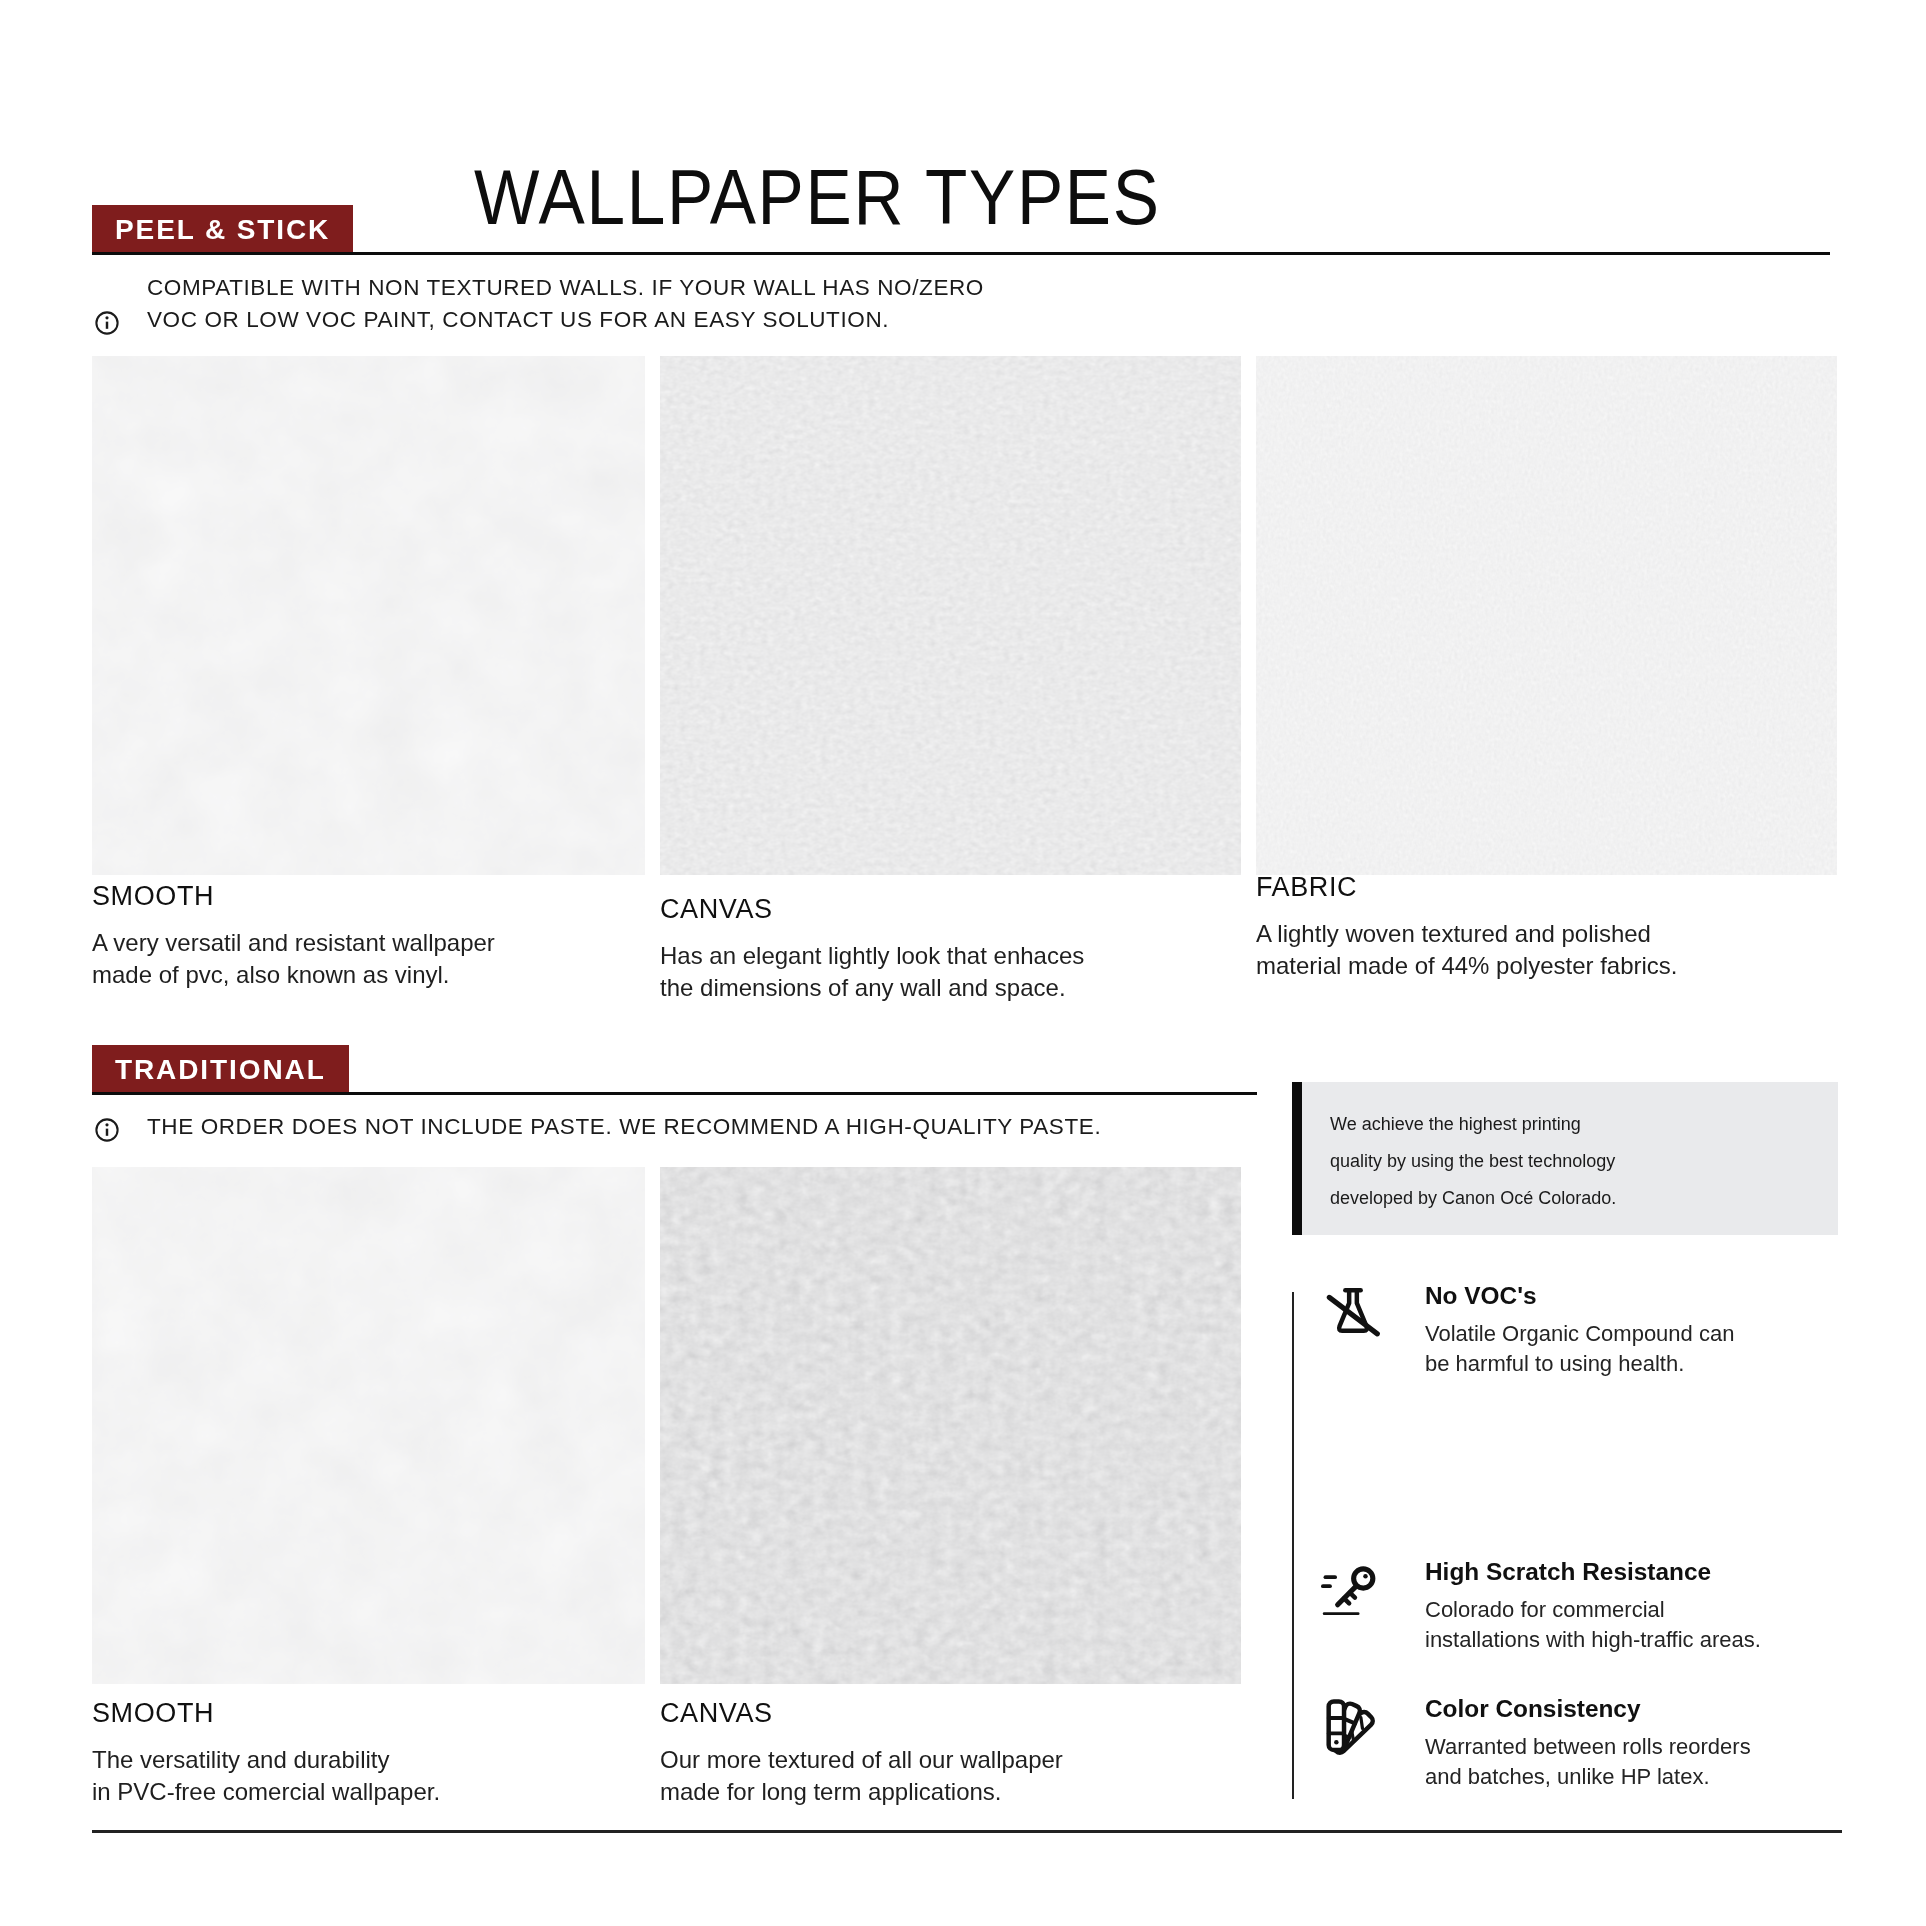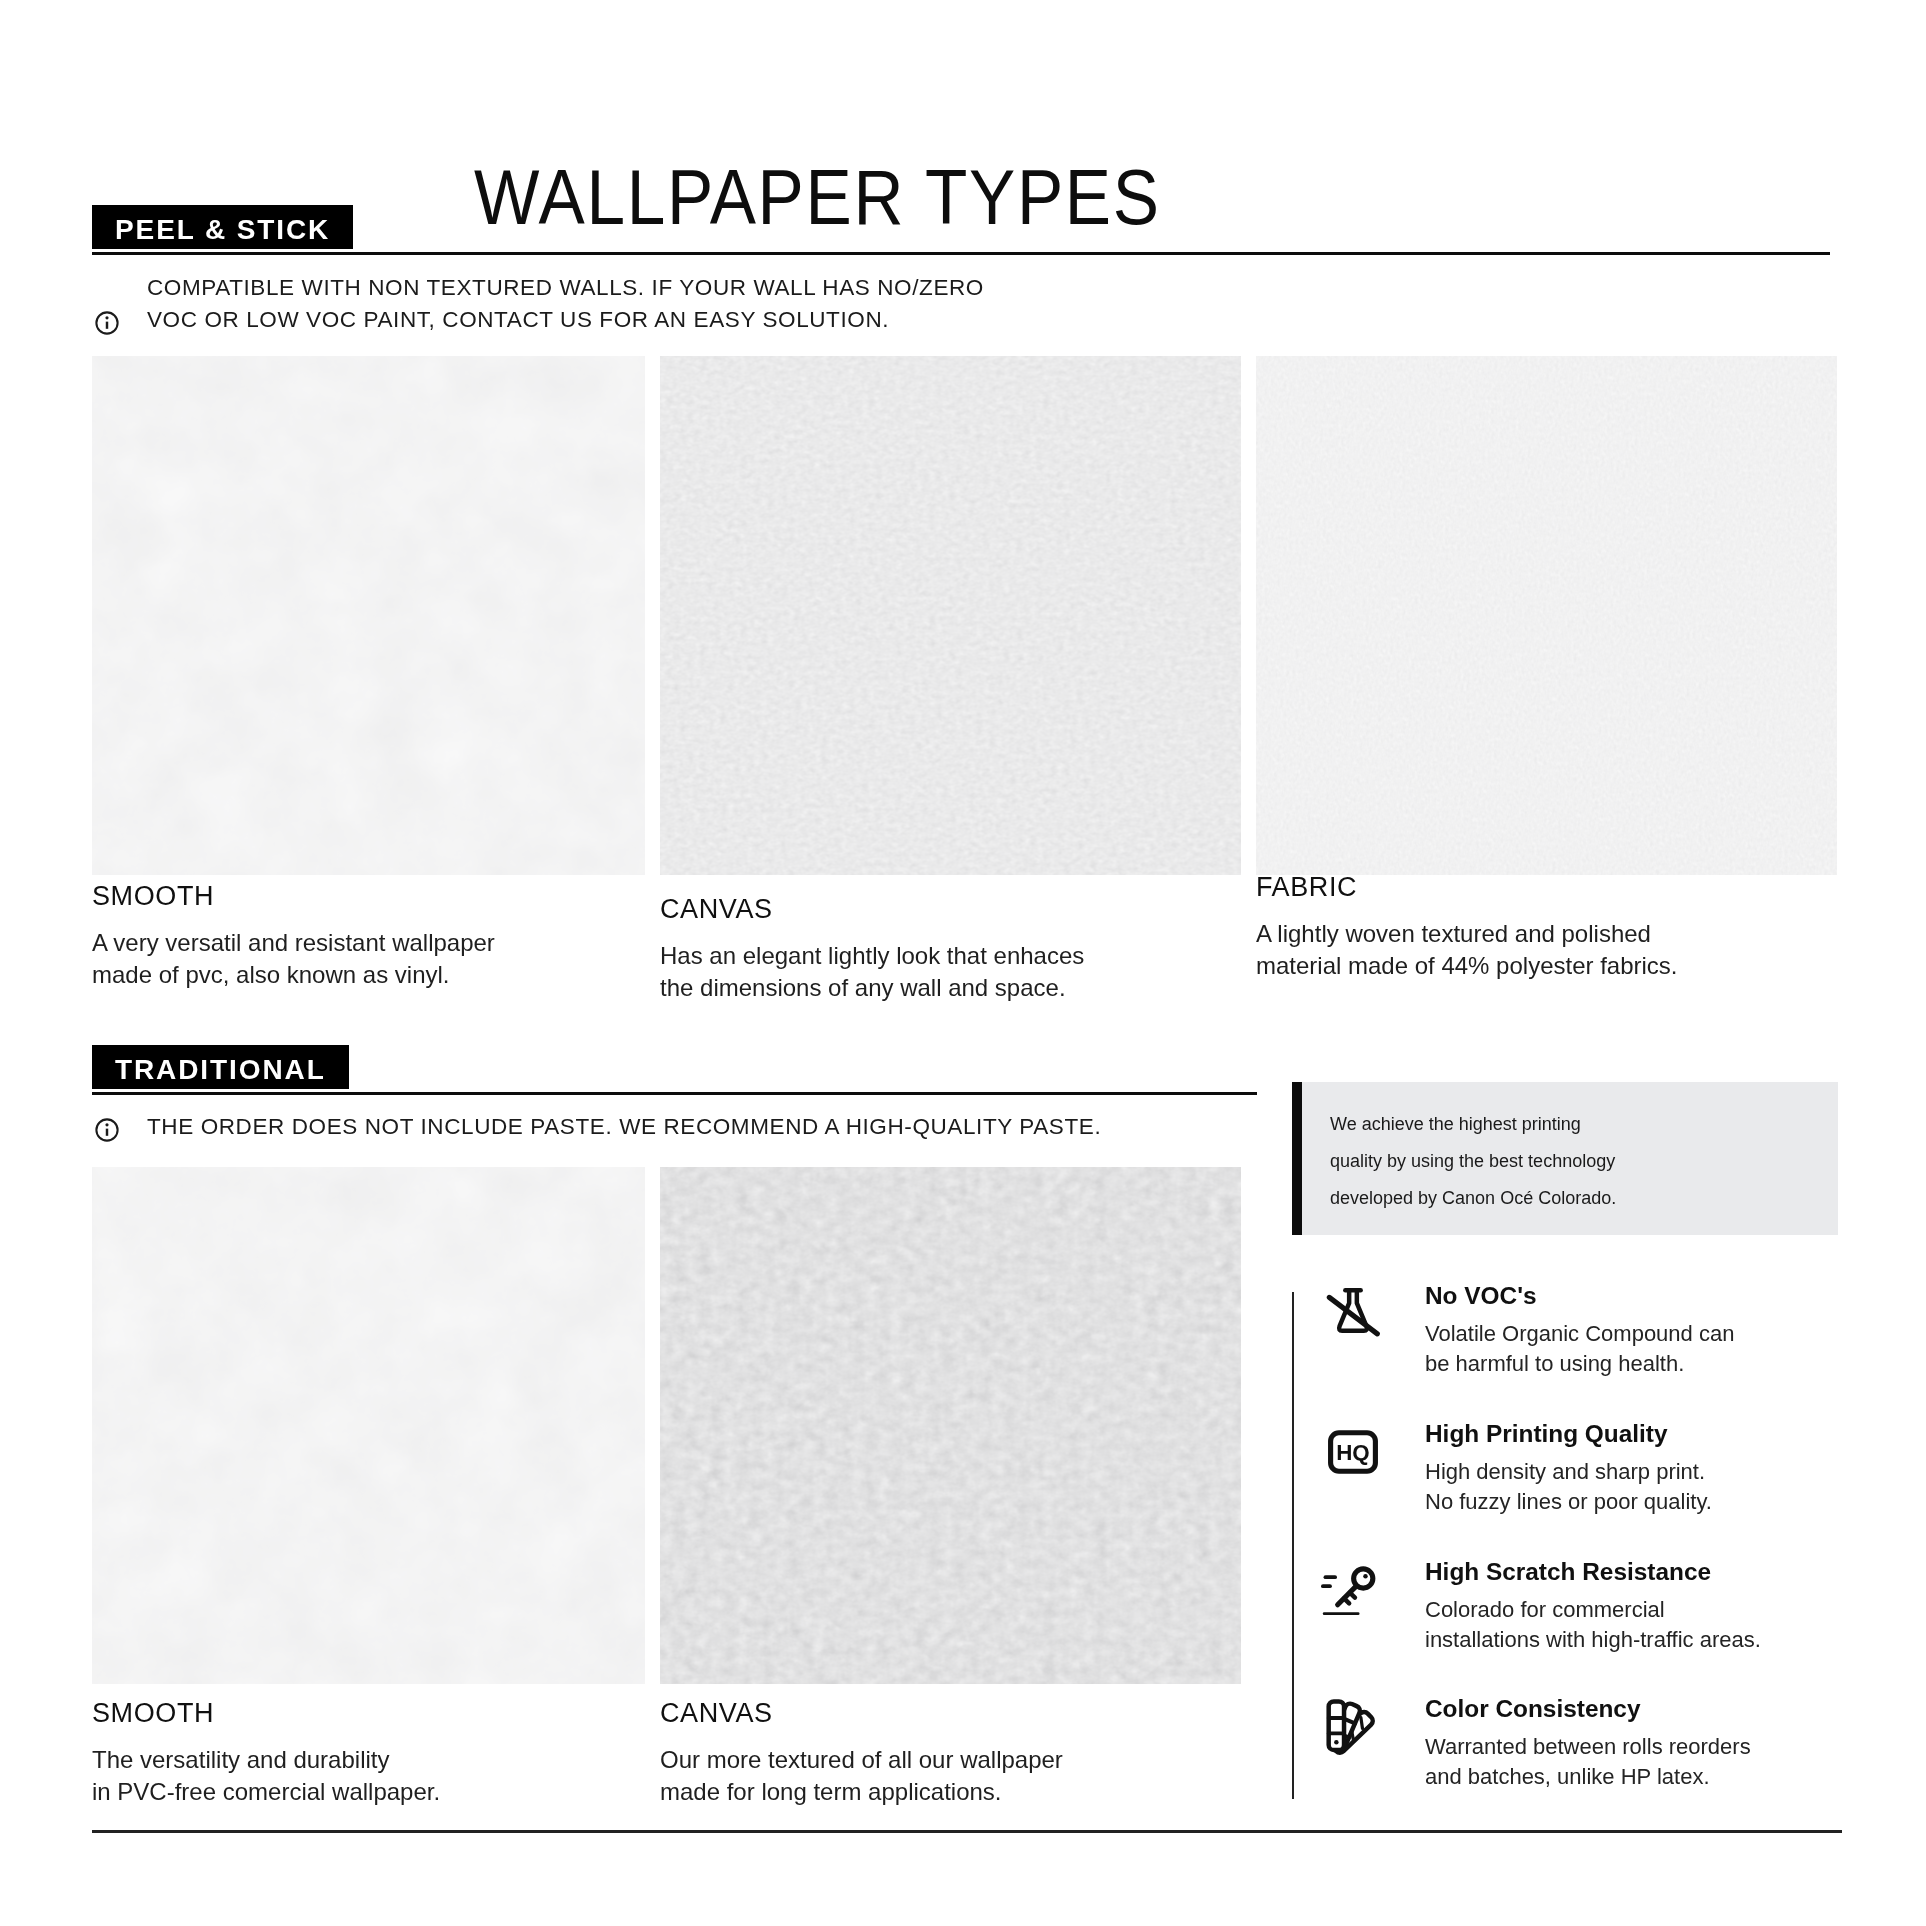--- a/index.html
+++ b/index.html
@@ -9,22 +9,22 @@
     font-family:"Liberation Sans",sans-serif;color:#111;overflow:hidden;
   }
   
   .title{
     position:absolute;left:437px;top:101px;width:738px;text-align:center;
     font-size:77px;font-weight:400;letter-spacing:1.9px;white-space:nowrap;
     transform:scaleX(0.90);transform-origin:center top;color:#0d0d0d;
   }
   
   .section-tag{
-    position:absolute;background:#000000;color:#ffffff;font-weight:700;
-    font-size:28px;letter-spacing:1.9px;padding:0 23px;height:44px;line-height:50px;
+    position:absolute;background:#7f1d1d;color:#ffffff;font-weight:700;
+    font-size:28px;letter-spacing:1.9px;padding:0 23px;height:50px;line-height:50px;
     white-space:nowrap;
   }
   #tag-peel{left:92px;top:205px;}
   #tag-trad{left:92px;top:1045px;}
   .tag-rule{position:absolute;height:3.2px;background:#0c0c0c;}
   #rule-peel{left:92px;top:252px;width:1738px;}
   #rule-trad{left:92px;top:1092px;width:1165px;}
   
   .note{position:absolute;display:flex;gap:27px;align-items:flex-end;}
   .note .note-lines span{
@@ -223,35 +223,20 @@
     </div>
     <div class="f-text">
       <h4>No VOC's</h4>
       <p>
         <span>Volatile Organic Compound can</span>
         <span>be harmful to using health.</span>
       </p>
     </div>
   </div>
 
-  <div class="feature" id="feature-hq">
-    <div class="f-icon">
-      <svg width="64" height="64" viewBox="0 0 100 100" fill="none" stroke="#111" stroke-width="8" stroke-linejoin="round">
-        <rect x="15" y="20" width="70" height="60" rx="13"></rect>
-        <text x="50" y="63" text-anchor="middle" font-family="Liberation Sans, sans-serif" font-size="35" font-weight="bold" fill="#111" stroke="none">HQ</text>
-      </svg>
-    </div>
-    <div class="f-text">
-      <h4>High Printing Quality</h4>
-      <p>
-        <span>High density and sharp print.</span>
-        <span>No fuzzy lines or poor quality.</span>
-      </p>
-    </div>
-  </div>
 
   <div class="feature" id="feature-scratch">
     <div class="f-icon">
       <svg width="64" height="64" viewBox="0 0 100 100" fill="none" stroke="#111" stroke-width="8" stroke-linecap="round" stroke-linejoin="round">
         <circle cx="66" cy="32" r="15"></circle>
         <circle cx="69.5" cy="28.5" r="3.5" fill="#111" stroke="none"></circle>
         <path d="M55 44 L26 73"></path>
         <path d="M36 63 L44 71" stroke-width="7"></path>
         <path d="M45 54 L53 62" stroke-width="7"></path>
         <path d="M7 30 H22" stroke-width="6"></path>

